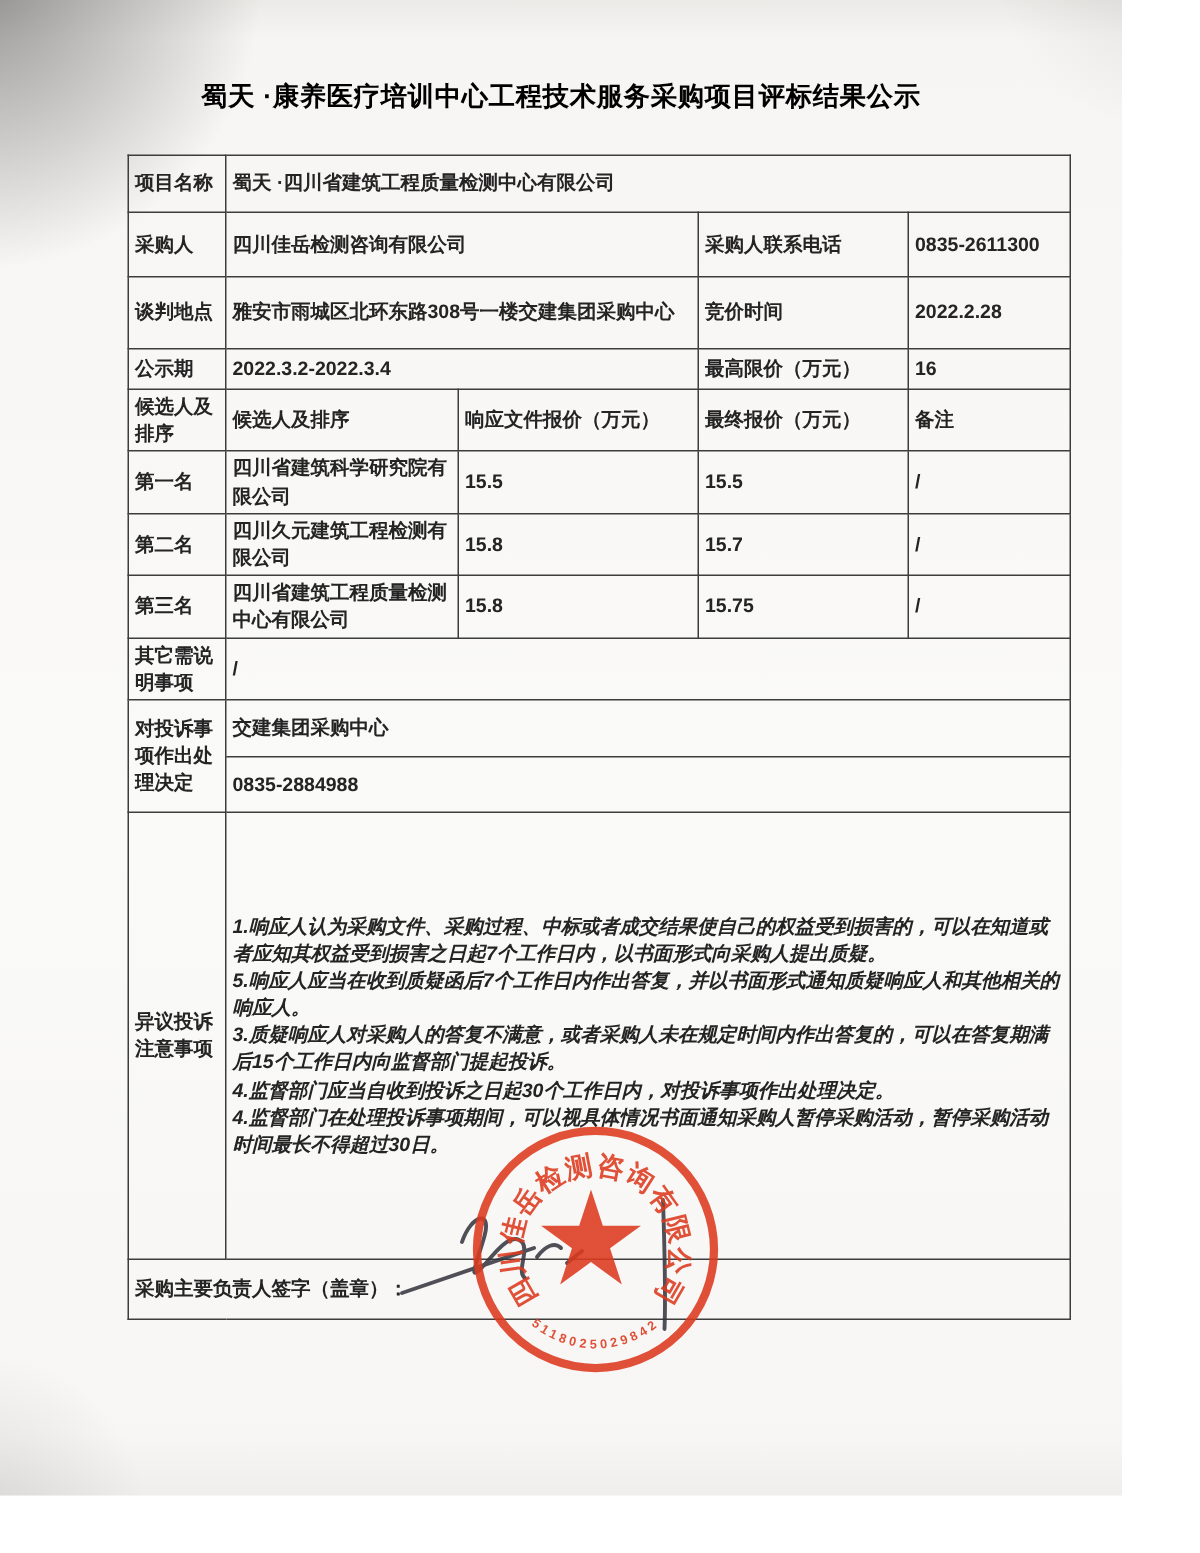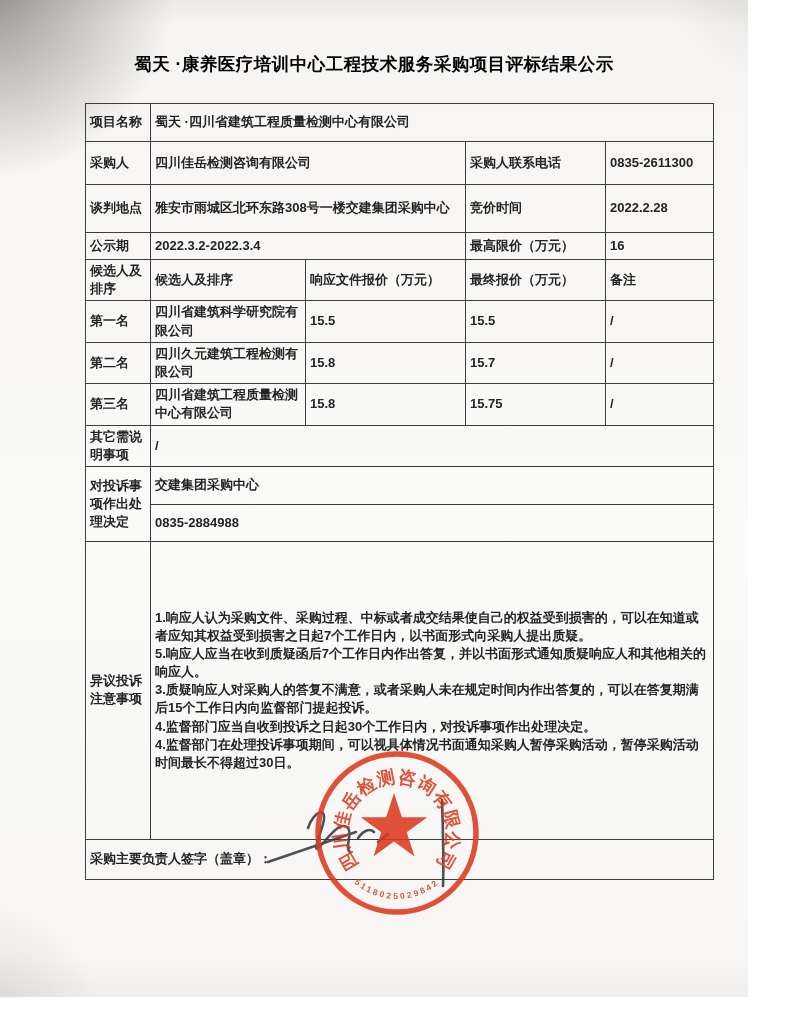--- a/index.html
+++ b/index.html
@@ -31,21 +31,21 @@
     border:1.5px solid #3d3d3d;
     font-size:13px;font-weight:600;color:#242424;
     text-align:left;vertical-align:middle;
     padding:2px 4px;line-height:1.4;
     overflow:hidden;
   }
   td.lab{padding:2px 3px;}
   td.notice{
     text-align:left;vertical-align:top;
     padding:53px 10px 8px 12px;
-    font-size:13.5px;line-height:21.5px;
+    font-size:13.5px;line-height:21.5px;font-style:italic;
   }
   td.sig{
     text-align:left;padding-left:6px;font-size:13.5px;
   }
   .r1{height:38px}.r2{height:43px}.r3{height:48px}.r4{height:27px}
   .r5{height:36px}.r6{height:34px}.r7{height:38px}.r8{height:38px}
   .r9{height:39px}.r10a{height:38px}.r10b{height:37px}
   .r11{height:298px}.r12{height:40px}
   .seal{position:absolute;left:312px;top:748px;width:170px;height:170px;opacity:.88;}
   .signature{position:absolute;left:250px;top:790px;width:230px;height:110px;}

